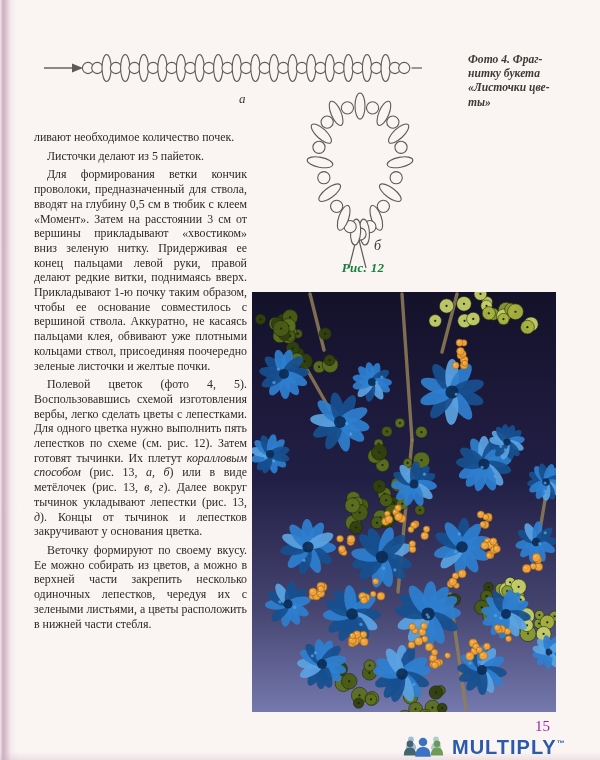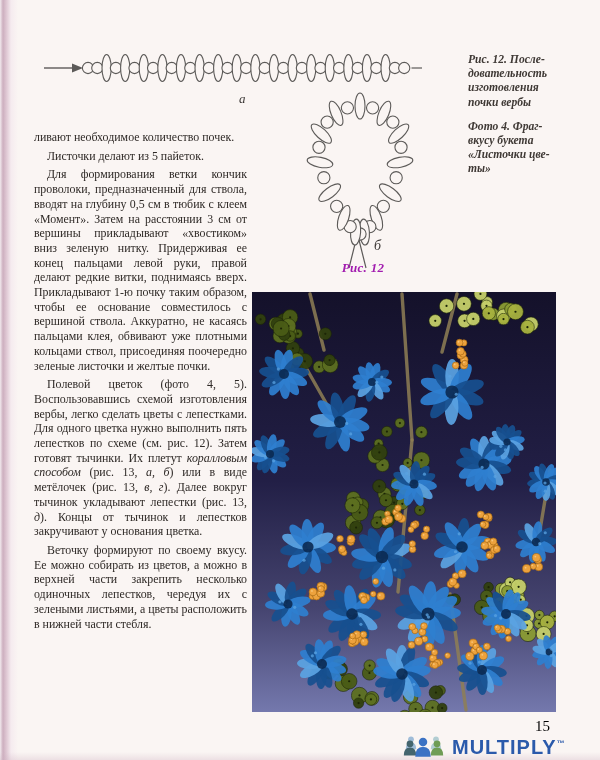--- a/index.html
+++ b/index.html
@@ -15,38 +15,38 @@
   .edge-bottom{
     position:absolute;left:0;right:0;bottom:0;height:8px;pointer-events:none;
     background:linear-gradient(0deg,rgba(205,175,191,.30),rgba(205,175,191,0));
   }
   .chain-diagram{position:absolute;left:30px;top:42px;width:396px;height:56px;}
   .chain-label{position:absolute;left:239px;top:91px;font-style:italic;font-size:13px;color:#3a3634;}
   .loop-diagram{position:absolute;left:298px;top:92px;width:130px;height:178px;}
   .loop-label{position:absolute;left:374px;top:238px;font-style:italic;font-size:14px;color:#3a3634;}
   .fig-caption{
     position:absolute;left:298px;top:260px;width:130px;text-align:center;
-    font-weight:bold;font-style:italic;font-size:13px;color:#a21caf;letter-spacing:.3px;
+    font-weight:bold;font-style:italic;font-size:13px;color:#15803d;letter-spacing:.3px;
   }
   .side-captions{
     position:absolute;left:468px;top:53px;width:126px;
     font-style:italic;font-weight:bold;font-size:11.6px;line-height:14.2px;color:#3f3935;
   }
   .side-caption{margin:0 0 10px 0;}
   .article{
     position:absolute;left:30px;top:126px;width:221px;
     font-size:11.9px;line-height:14.7px;text-align:justify;color:#2e2926;
     hyphens:auto;-webkit-hyphens:auto;
   }
   .article p{margin:4px;}
   .article p.indent{text-indent:13px;}
   .article .b{font-weight:normal;}
   .article .i{font-style:italic;}
   .photo{position:absolute;left:252px;top:292px;width:304px;height:420px;}
-  .page-number{position:absolute;left:535px;top:718px;font-size:15px;color:#000000;}
+  .page-number{position:absolute;left:535px;top:718px;font-size:15px;color:#a21caf;}
   .logo{position:absolute;left:401px;top:733px;display:flex;align-items:flex-end;}
   .logo-people{display:block;margin-right:5px;}
   .logo-text{
     font-family:"Liberation Sans","DejaVu Sans",sans-serif;
     font-weight:700;font-size:20px;line-height:22px;letter-spacing:1px;
   }
   .logo-tm{font-size:8px;vertical-align:super;letter-spacing:0;}
 </style>
 </head>
 <body>
@@ -125,28 +125,22 @@
     <ellipse cx="23.329129280149132" cy="41.64385620920604" rx="5" ry="13" fill="#faf5f3" stroke="#5c5a58" stroke-width="1.1" transform="rotate(-46.8 23.3 41.6)"></ellipse>
     <circle cx="29.145797363535387" cy="30.095312117049552" r="6.1" fill="#faf5f3" stroke="#5c5a58" stroke-width="1.1"></circle>
     <ellipse cx="38.09436942313152" cy="21.33081435819456" rx="5" ry="13" fill="#faf5f3" stroke="#5c5a58" stroke-width="1.1" transform="rotate(-22.9 38.1 21.3)"></ellipse>
     <circle cx="49.410425890789384" cy="15.859723684732671" r="6.1" fill="#faf5f3" stroke="#5c5a58" stroke-width="1.1"></circle>
   </svg>
 <div class="loop-label">б</div>
 <div class="fig-caption">Рис. 12</div>
 
 <div class="side-captions" id="sideCaptions">
     <div class="side-caption">
-      <div>Рис. 12. После-</div>
-      <div>довательность</div>
-      <div>изготовления</div>
-      <div>почки вербы</div>
-    </div>
-    <div class="side-caption">
       <div>Фото 4. Фраг-</div>
-      <div>вкусу букета</div>
+      <div>нитку букета</div>
       <div>«Листочки цве-</div>
       <div>ты»</div>
     </div>
   </div>
 
 <div class="article" id="article" lang="ru">
     <p><span>ливают необходимое количество почек.</span></p>
     <p class="indent"><span>Листочки делают из 5 пайеток.</span></p>
     <p class="indent"><span>Для формирования ветки кончик проволоки, предназначенный для ствола, вводят на глубину 0,5 см в тюбик с клеем «Момент». Затем на расстоянии 3 см от вершины прикладывают «хвостиком» вниз зеленую нитку. Придерживая ее конец пальцами левой руки, правой делают редкие витки, поднимаясь вверх. Прикладывают 1-ю почку таким образом, чтобы ее основание совместилось с вершиной ствола. Аккуратно, не касаясь пальцами клея, обвивают уже плотными кольцами ствол, присоединяя поочередно зеленые листочки и желтые почки.</span></p>
     <p class="indent"><span class="b">Полевой цветок (фото 4, 5).</span><span> Воспользовавшись схемой изготовления вербы, легко сделать цветы с лепестками. Для одного цветка нужно выполнить пять лепестков по схеме (см. рис. 12). Затем готовят тычинки. Их плетут </span><span class="i">коралловым способом</span><span> (рис. 13, </span><span class="i">а, б</span><span>) или в виде метёлочек (рис. 13, </span><span class="i">в, г</span><span>). Далее вокруг тычинок укладывают лепестки (рис. 13, </span><span class="i">д</span><span>). Концы от тычинок и лепестков закручивают у основания цветка.</span></p>

